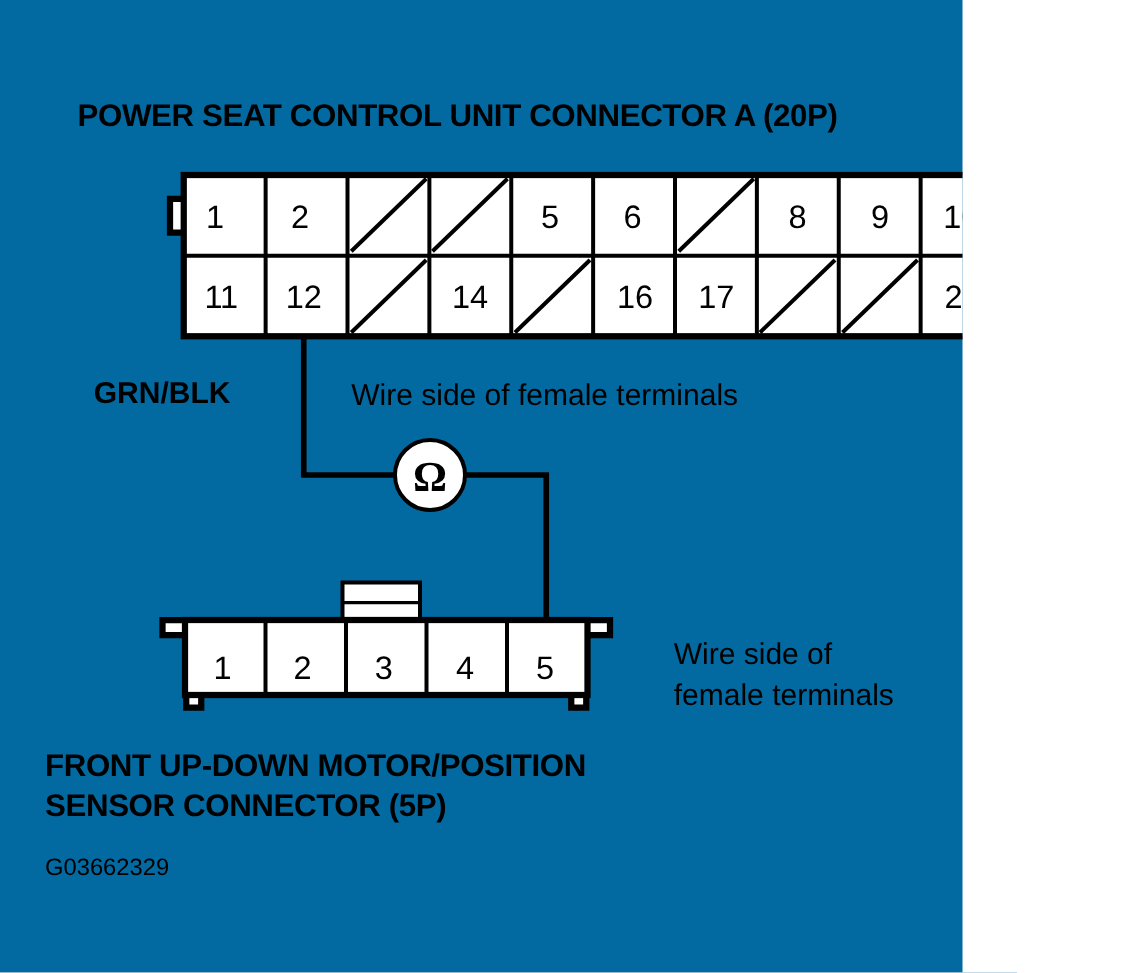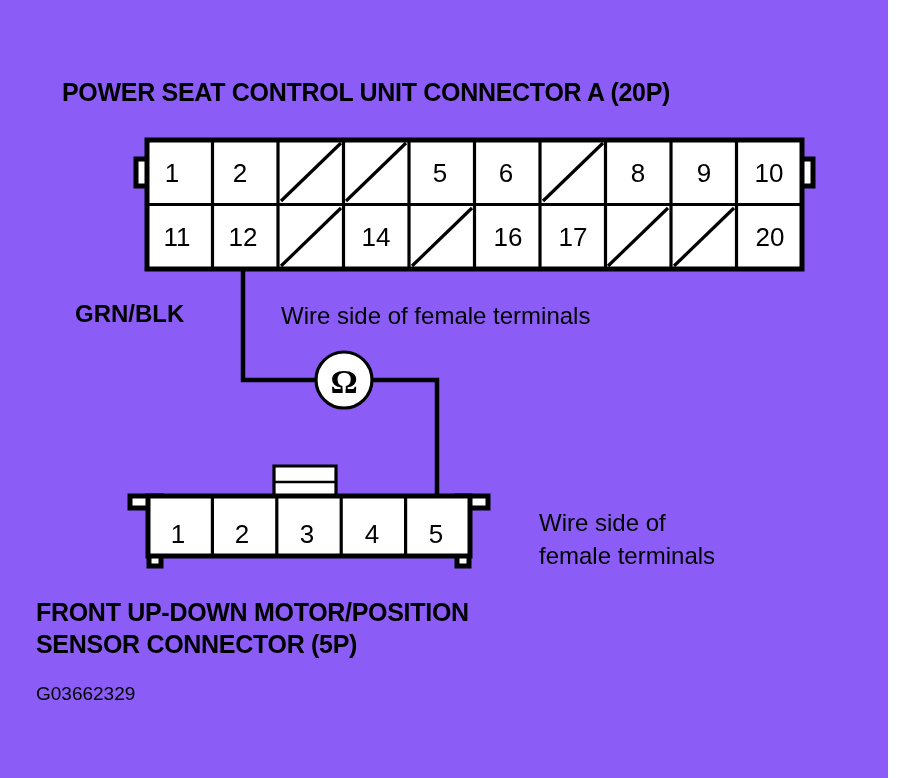--- a/index.html
+++ b/index.html
@@ -6,23 +6,23 @@
     margin: 0;
     padding: 0;
     background: #ffffff;
   }
   body {
     font-family: "Liberation Sans", sans-serif;
     color: #000000;
   }
   #page {
     position: relative;
-    width: 888px;
+    width: 770px;
     height: 778px;
-    background: #8b5cf6;
+    background: #0369a1;
     overflow: hidden;
   }
   .svg-layer {
     position: absolute;
     left: 0;
     top: 0;
     width: 905px;
     height: 778px;
   }
   text {

